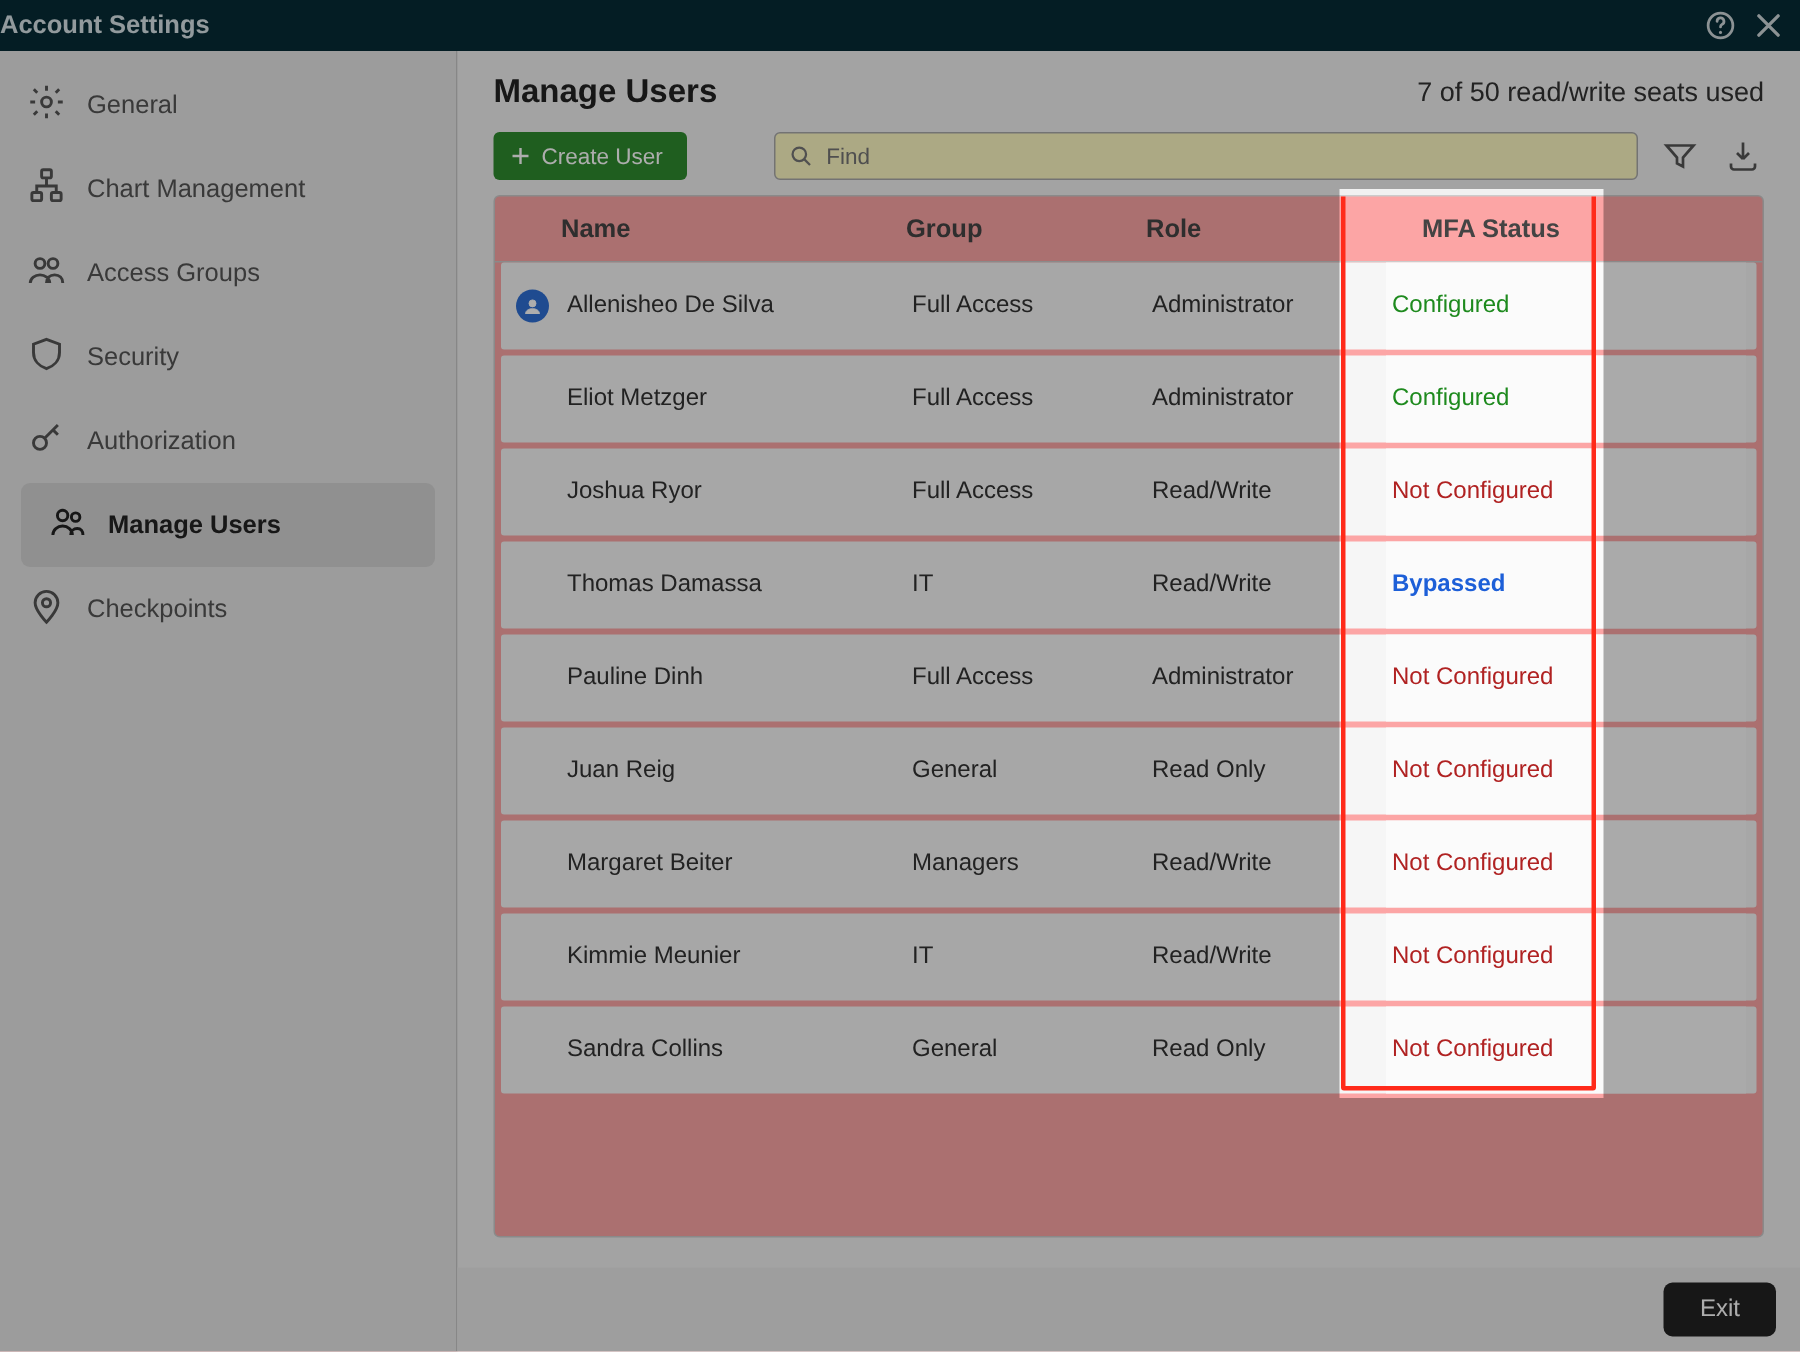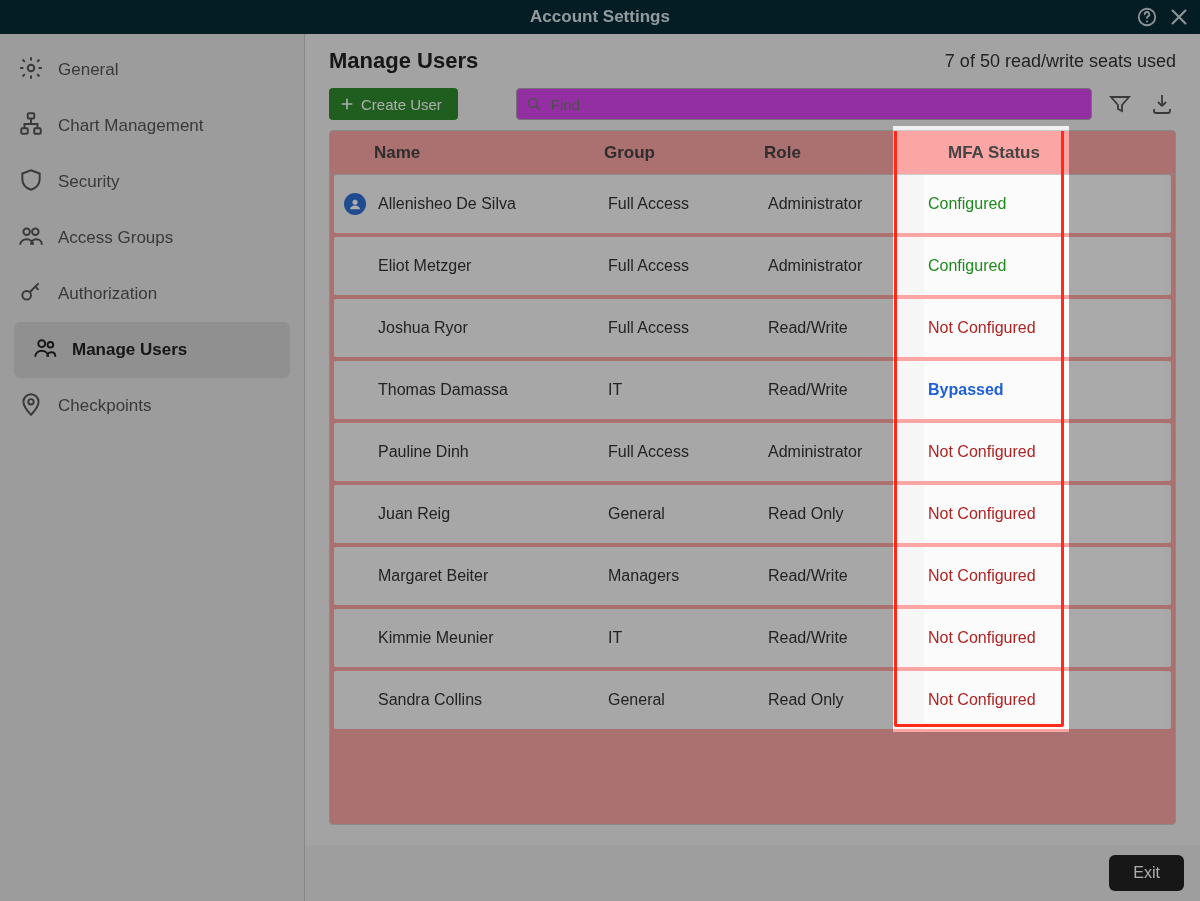--- a/index.html
+++ b/index.html
@@ -6,21 +6,20 @@
   html, body { width: 1200px; height: 901px; font-family: -apple-system, "Segoe UI", Arial, sans-serif; overflow: hidden; }
   body { position: relative; background: #e6e6e6; }
 
   
   .titlebar {
     height: 34px;
     background: #062b35;
     color: #d7e3e7;
     display: flex;
     align-items: center;
-    justify-content: center;
     position: relative;
     font-size: 17px;
     font-weight: 600;
   }
   .titlebar .tb-icons { position: absolute; right: 10px; display: flex; gap: 10px; align-items: center; color: #cfd8db; }
   .tb-icons svg { width: 22px; height: 22px; display:block; }
 
   
   .frame { display: flex; height: calc(901px - 34px); }
 
@@ -92,21 +91,21 @@
   .create-btn svg { width:16px; height:16px; stroke:#fff; stroke-width:2.4; fill:none; }
   .spacer-narrow { width: 30px; }
   .search-wrap {
     flex: 1;
     display: flex;
     align-items: center;
     border: 1px solid #aaa;
     border-radius: 4px;
     height: 32px;
     padding: 0 8px;
-    background: #d946ef;
+    background: #fef9c3;
     gap: 8px;
     color: #777;
   }
   .search-wrap svg { width:18px; height:18px; stroke:#777; fill:none; stroke-width:2; }
   .search-input { border:none; background:transparent; outline:none; font-size:15px; flex:1; color:#333; }
   .tool-icon { width: 28px; display:flex; justify-content:center; cursor:pointer; }
   .tool-icon svg { width:24px; height:24px; stroke:#555; fill:none; stroke-width:1.8; }
 
   
   .table-wrap {
@@ -213,31 +212,31 @@
         <span><svg viewBox="0 0 24 24">
             <rect x="9" y="2" width="6" height="5" rx="1"></rect>
             <rect x="3" y="16" width="6" height="5" rx="1"></rect>
             <rect x="15" y="16" width="6" height="5" rx="1"></rect>
             <path d="M12 7v5M12 12H6v4M12 12h6v4"></path>
           </svg></span>
         <span>Chart Management</span>
       </div>
       <div class="side-item">
         <span><svg viewBox="0 0 24 24">
-            <path d="M12 3l8 3v5c0 5-3.5 8.5-8 10-4.5-1.5-8-5-8-10V6z"></path>
-          </svg></span>
-        <span>Security</span>
-      </div>
-      <div class="side-item">
-        <span><svg viewBox="0 0 24 24">
             <circle cx="8" cy="8" r="3"></circle>
             <circle cx="16" cy="8" r="3"></circle>
             <path d="M2 20c0-3 3-5 6-5s6 2 6 5M12 20c0-3 2-5 5-5s5 2 5 5"></path>
           </svg></span>
         <span>Access Groups</span>
+      </div>
+      <div class="side-item">
+        <span><svg viewBox="0 0 24 24">
+            <path d="M12 3l8 3v5c0 5-3.5 8.5-8 10-4.5-1.5-8-5-8-10V6z"></path>
+          </svg></span>
+        <span>Security</span>
       </div>
       <div class="side-item">
         <span><svg viewBox="0 0 24 24">
             <circle cx="8" cy="15" r="4"></circle>
             <path d="M11 12l8-8M16 7l3 3"></path>
           </svg></span>
         <span>Authorization</span>
       </div>
       <div class="side-item active">
         <div class="wrap">

